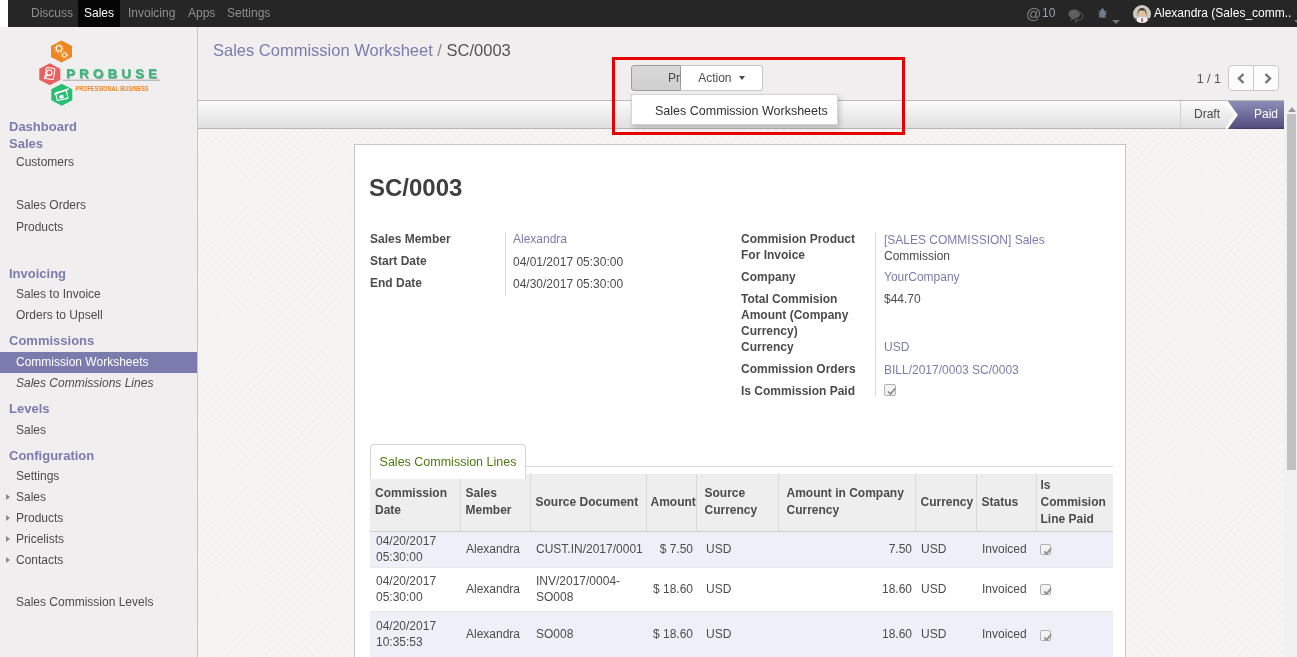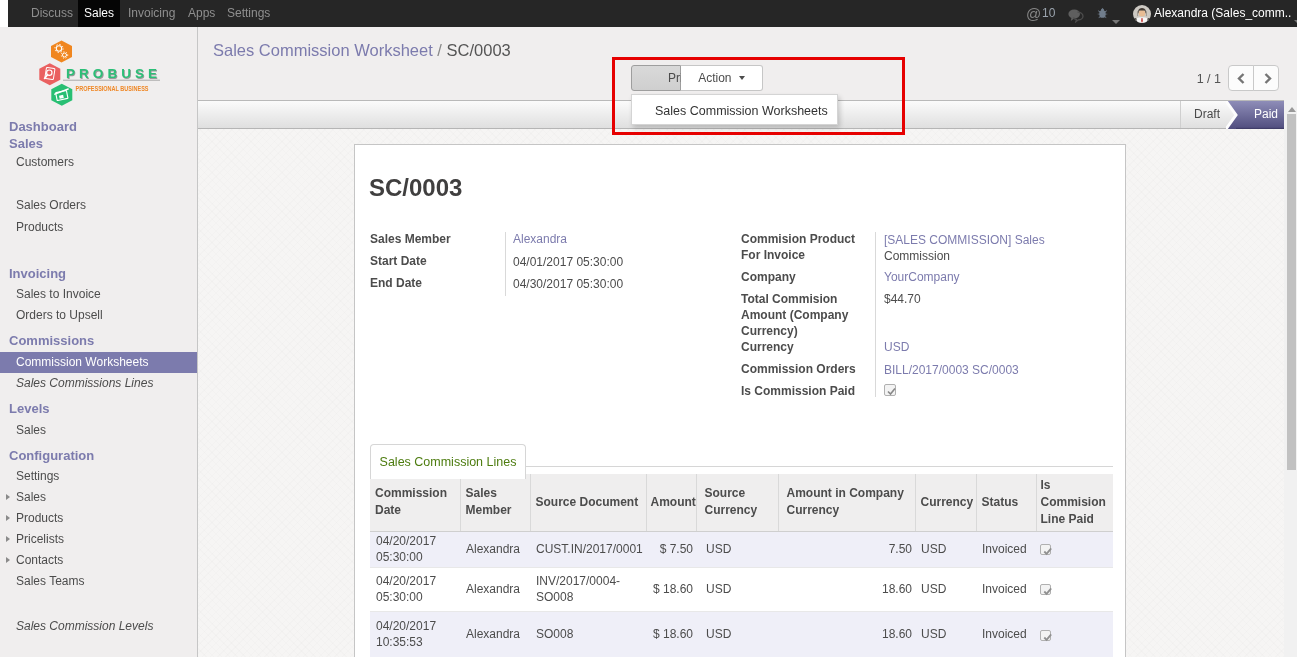--- a/index.html
+++ b/index.html
@@ -169,22 +169,21 @@
   <div class="sb sbi sel" style="top:325px;">Commission Worksheets</div>
   <div class="sb sbi" style="top:346px;font-style:italic;">Sales Commissions Lines</div>
   <div class="sb sbh" style="top:371px;">Levels</div>
   <div class="sb sbi" style="top:393px;">Sales</div>
   <div class="sb sbh" style="top:418px;">Configuration</div>
   <div class="sb sbi" style="top:439px;">Settings</div>
   <div class="sb sbi" style="top:460px;"><span class="tri"></span>Sales</div>
   <div class="sb sbi" style="top:481px;"><span class="tri"></span>Products</div>
   <div class="sb sbi" style="top:502px;"><span class="tri"></span>Pricelists</div>
   <div class="sb sbi" style="top:523px;"><span class="tri"></span>Contacts</div>
-  <div class="sb sbi" style="top:544px;">Sales Teams</div>
-  <div class="sb sbi" style="top:589px;font-style:italic;">Sales Commission Levels</div>
+  <div class="sb sbi" style="top:565px;">Sales Commission Levels</div>
 </div>
 
 <div class="bread"></div>
 <div class="crumbs">Sales Commission Worksheet <span class="sep">/</span> <span class="cur">SC/0003</span></div>
 
 <div class="pagercnt">1 / 1</div>
 <div class="pagerbtn pb1">
     <svg style="position:absolute;left:8px;top:7px;" width="8" height="11" viewBox="0 0 8 11">
       <polyline points="6.5,1 2,5.5 6.5,10" fill="none" stroke="#757575" stroke-width="2.4"></polyline>
     </svg>

